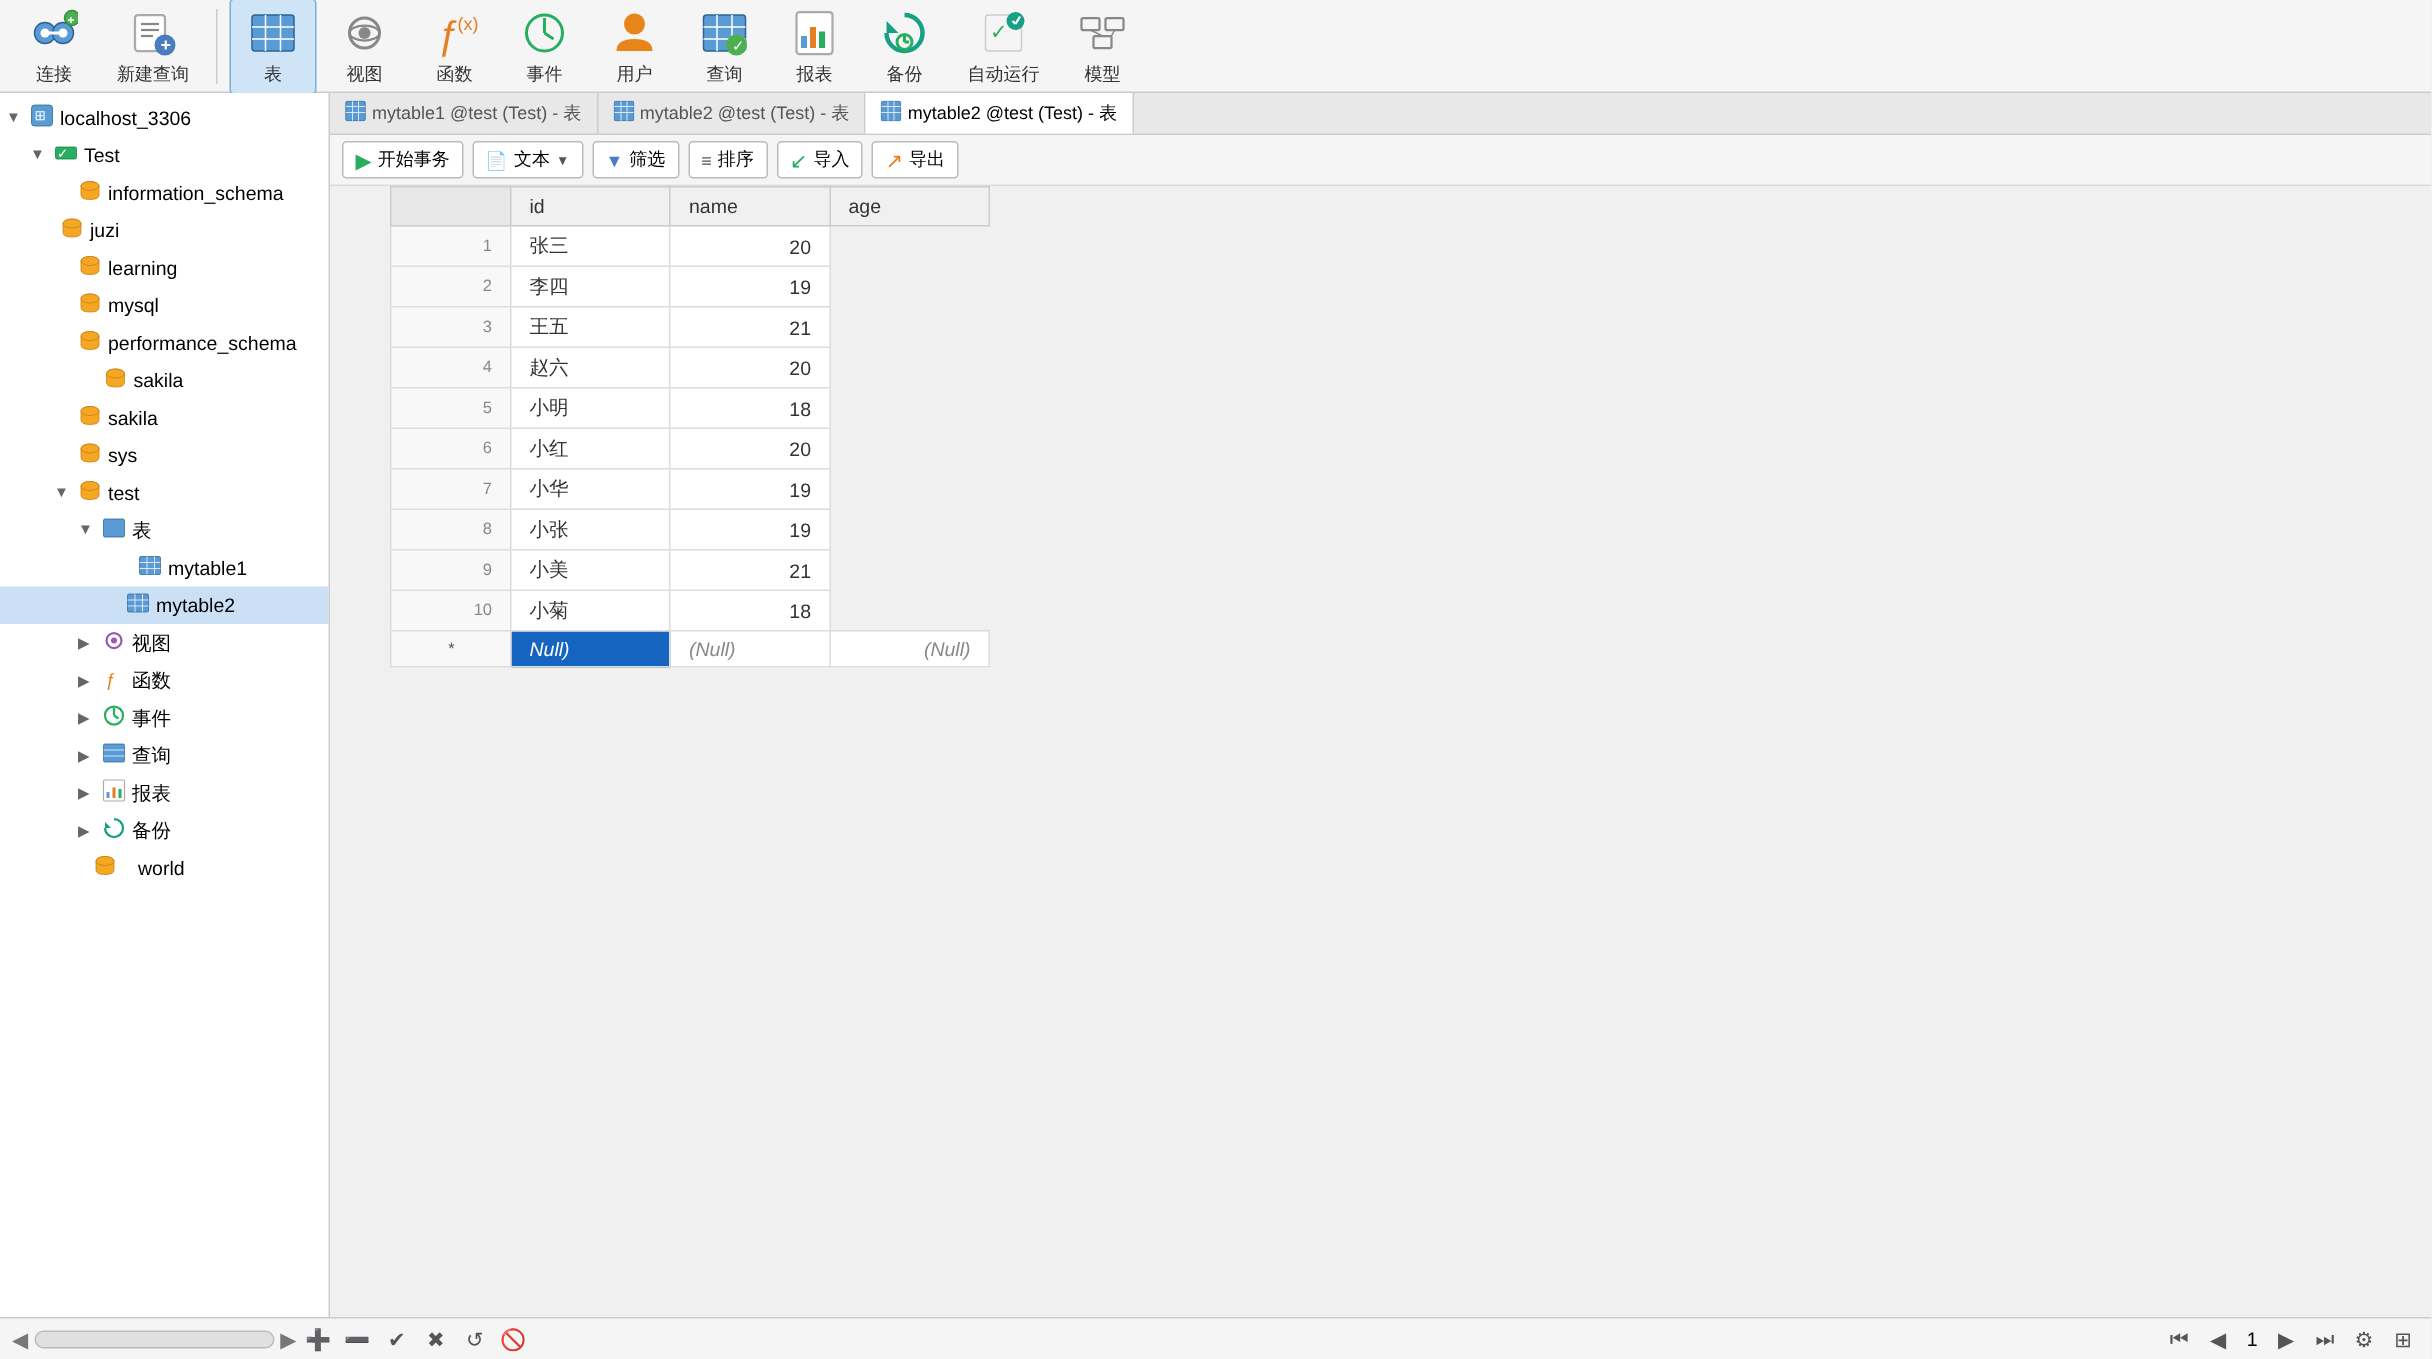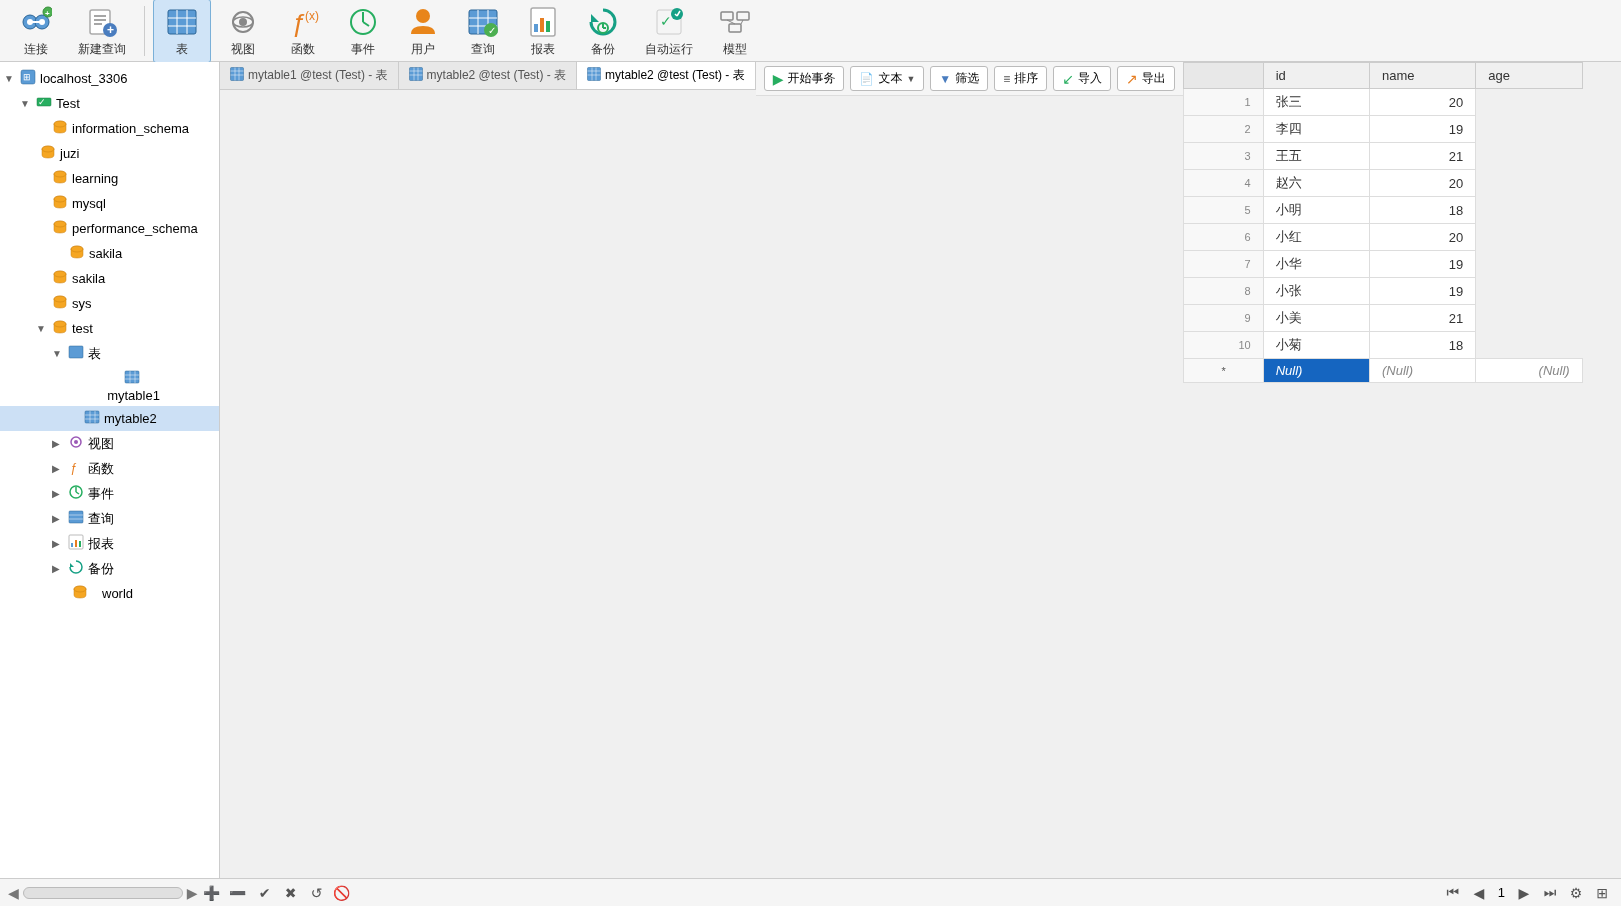--- a/index.html
+++ b/index.html
@@ -136,20 +136,21 @@
       border-radius: 3px;
       background: #fff;
       cursor: pointer;
       font-size: 12px;
     }
 
     
     .table-area {
       flex: 1;
       overflow: auto;
+      margin-left: 40px;
     }
 
     .data-table {
       border-collapse: collapse;
       font-size: 13px;
       min-width: 400px;
     }
     .data-table th {
       background: #f0f0f0;
       border: 1px solid #ccc;
@@ -170,21 +171,21 @@
     .null-cell-blue {
       background: #1565c0 !important;
       color: #fff !important;
       font-style: italic;
       font-weight: normal;
     }
 
     
     .content-right {
       display: flex;
-      flex-direction: row;
+      flex-direction: column;
       flex: 1;
       overflow: hidden;
     }
 
     
     .bottom-bar {
       display: flex;
       align-items: center;
       background: #f5f5f5;
       border-top: 1px solid #ccc;
@@ -481,21 +482,21 @@
             </svg></span>
           <span>test</span>
         </div>
         <div class="tree-item" style="padding-left: 52px;">
           <span class="tree-arrow">▼</span>
           <span class="tree-icon"><svg width="16" height="16" viewBox="0 0 16 16">
               <rect x="1" y="2" width="14" height="12" rx="1" fill="#5b9bd5" stroke="#2a6496" stroke-width="0.5"></rect>
             </svg></span>
           <span>表</span>
         </div>
-        <div class="tree-item" style="padding-left: 48px; flex-direction: column;">
+        <div class="tree-item" style="padding-left: 76px;">
           <span class="tree-arrow"></span>
           <span class="tree-icon"><svg width="16" height="16" viewBox="0 0 16 16">
               <rect x="1" y="2" width="14" height="12" rx="1" fill="#5b9bd5" stroke="#2a6496" stroke-width="0.5"></rect>
               <line x1="1" y1="6" x2="15" y2="6" stroke="#fff" stroke-width="0.5"></line>
               <line x1="1" y1="10" x2="15" y2="10" stroke="#fff" stroke-width="0.5"></line>
               <line x1="6" y1="2" x2="6" y2="14" stroke="#fff" stroke-width="0.5"></line>
               <line x1="11" y1="2" x2="11" y2="14" stroke="#fff" stroke-width="0.5"></line>
             </svg></span>
           <span>mytable1</span>
         </div>
@@ -554,21 +555,21 @@
           <span>报表</span>
         </div>
         <div class="tree-item" style="padding-left: 52px;">
           <span class="tree-arrow">▶</span>
           <span class="tree-icon"><svg width="16" height="16" viewBox="0 0 16 16">
               <path d="M8 2 A6 6 0 1 1 2 8" fill="none" stroke="#16a085" stroke-width="1.5"></path>
               <polygon points="2,4 2,8 6,8" fill="#16a085"></polygon>
             </svg></span>
           <span>备份</span>
         </div>
-        <div class="tree-item" style="padding-left: 46px; gap: 10px;">
+        <div class="tree-item" style="padding-left: 36px; gap: 10px;">
           <span class="tree-arrow"></span>
           <span class="tree-icon"><svg width="16" height="16" viewBox="0 0 16 16">
               <ellipse cx="8" cy="5" rx="6" ry="3" fill="#f5a623" stroke="#c77d10" stroke-width="0.5"></ellipse>
               <path d="M2 5 L2 11 Q2 14 8 14 Q14 14 14 11 L14 5" fill="#f5a623" stroke="#c77d10" stroke-width="0.5"></path>
               <ellipse cx="8" cy="5" rx="6" ry="3" fill="#f5a623" stroke="#c77d10" stroke-width="0.5"></ellipse>
             </svg></span>
           <span>world</span>
         </div>
       </div>
   </div>

